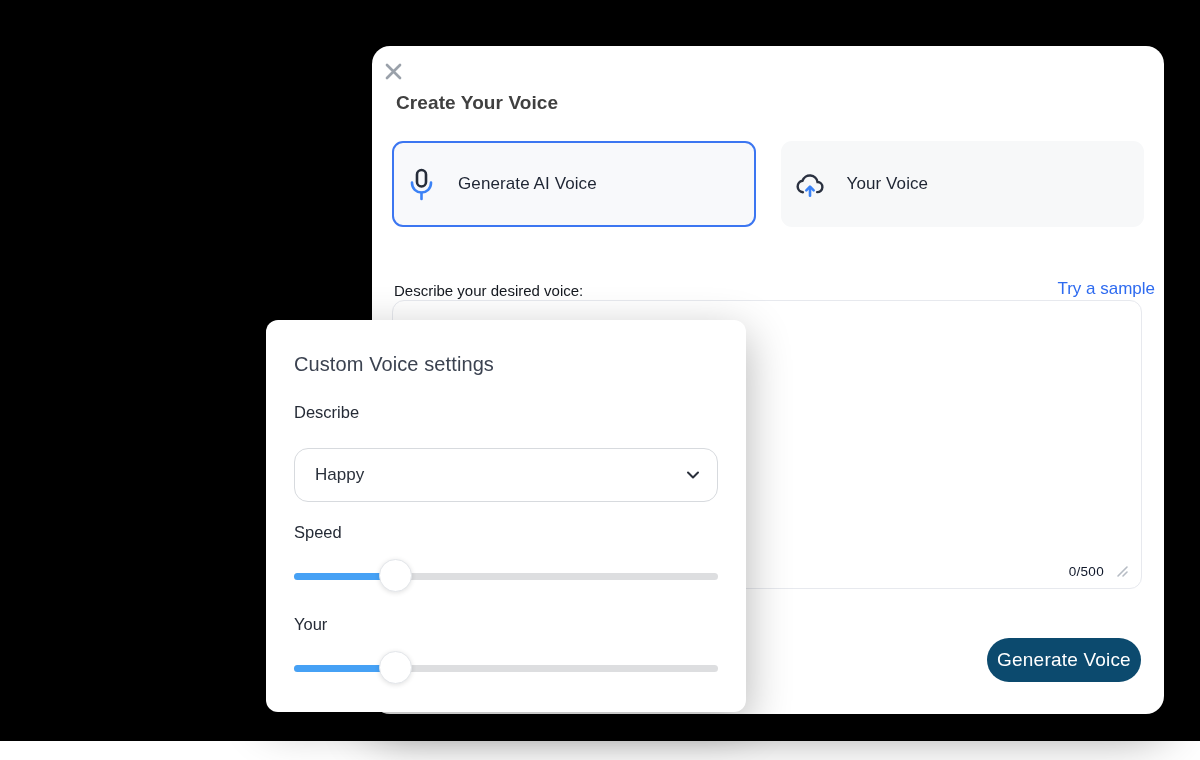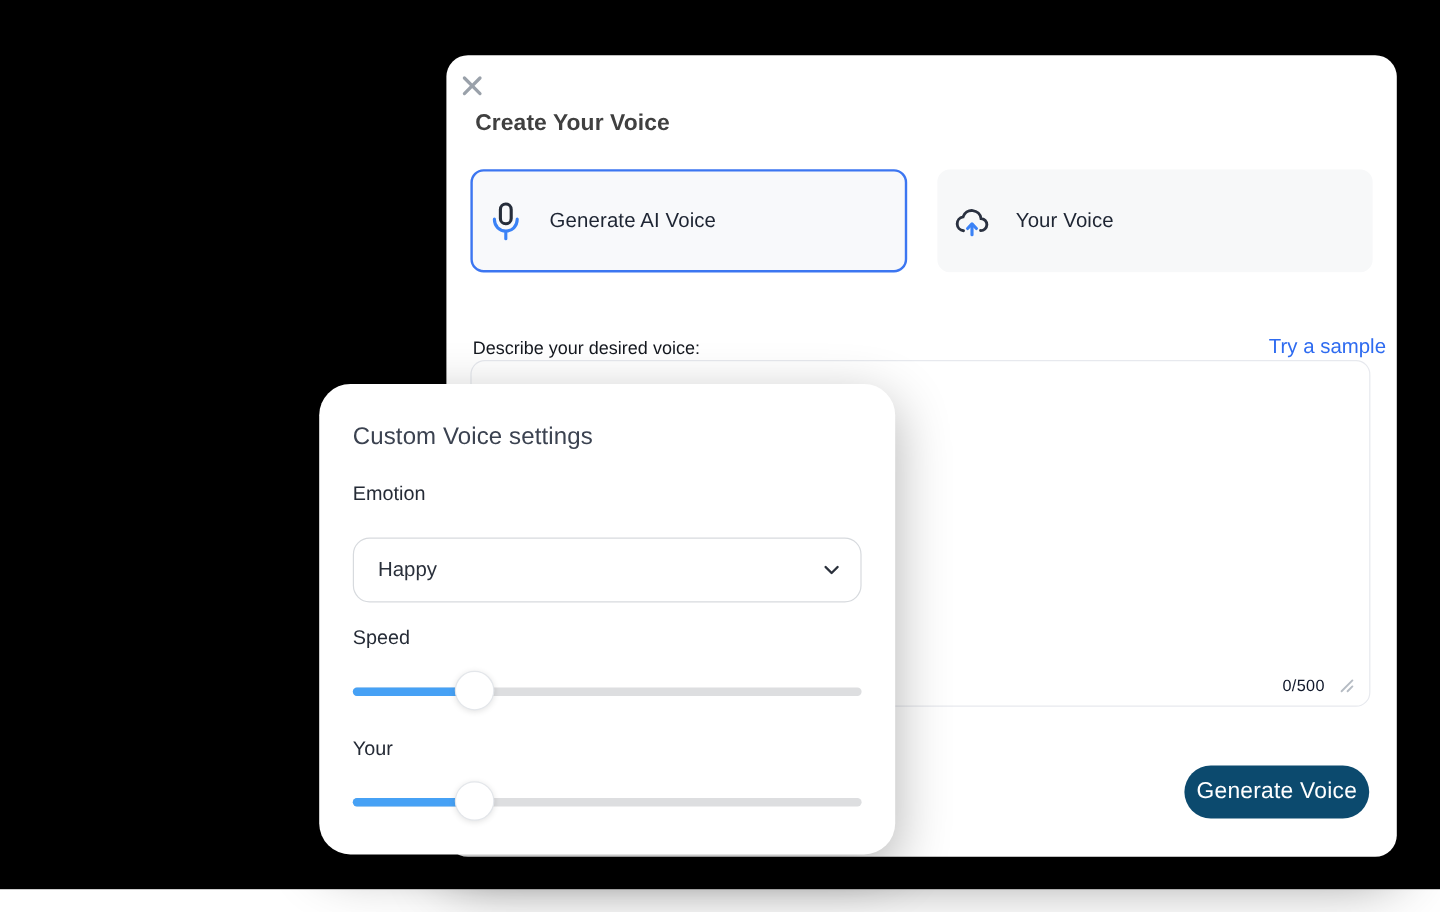--- a/index.html
+++ b/index.html
@@ -62,21 +62,21 @@
   .char-count .grip { position:absolute; right:13px; bottom:11px; }
   .generate-btn {
     position:absolute; right:23px; bottom:32px; width:154px; height:44px;
     background:#0c4a6e; color:#fff; border:none; border-radius:22px;
     font-family:inherit; font-size:19px; font-weight:500; letter-spacing:.2px;
     cursor:pointer;
   }
   
   .popup {
     position:absolute; left:266px; top:320px; width:480px; height:392px;
-    background:#fff; border-radius:26px;
+    background:#fff; border-radius:12px;
     box-shadow:0 14px 45px rgba(0,0,0,0.30);
     padding:0 28px;
   }
   .popup-title {
     position:absolute; left:28px; top:33px;
     font-size:20px; font-weight:500; color:#3b4250; letter-spacing:.1px;
   }
   .field-label {
     position:absolute; left:28px;
     font-size:16.5px; font-weight:500; color:#252b36;
@@ -163,21 +163,21 @@
       </svg>
     </span>
   </div>
 
   <button class="generate-btn">Generate Voice</button>
 </div>
 
 <div class="popup">
   <div class="popup-title">Custom Voice settings</div>
 
-  <div class="field-label lbl-emotion">Emotion</div>
+  <div class="field-label lbl-emotion">Describe</div>
   <div class="dropdown">
     <span class="dd-value">Happy</span>
     <span style="display:flex;">
       <svg width="16" height="16" viewBox="0 0 16 16">
         <path d="M3 5.5 L8 10.5 L13 5.5" fill="none" stroke="#2a303b" stroke-width="2" stroke-linecap="round" stroke-linejoin="round"></path>
       </svg>
     </span>
   </div>
 
   <div class="field-label lbl-speed">Speed</div>

